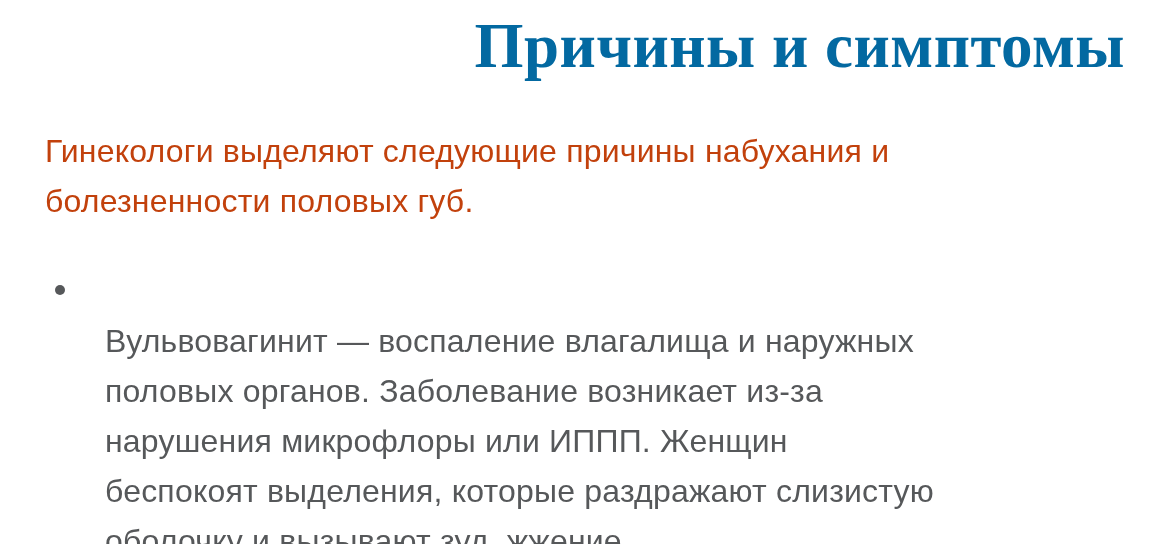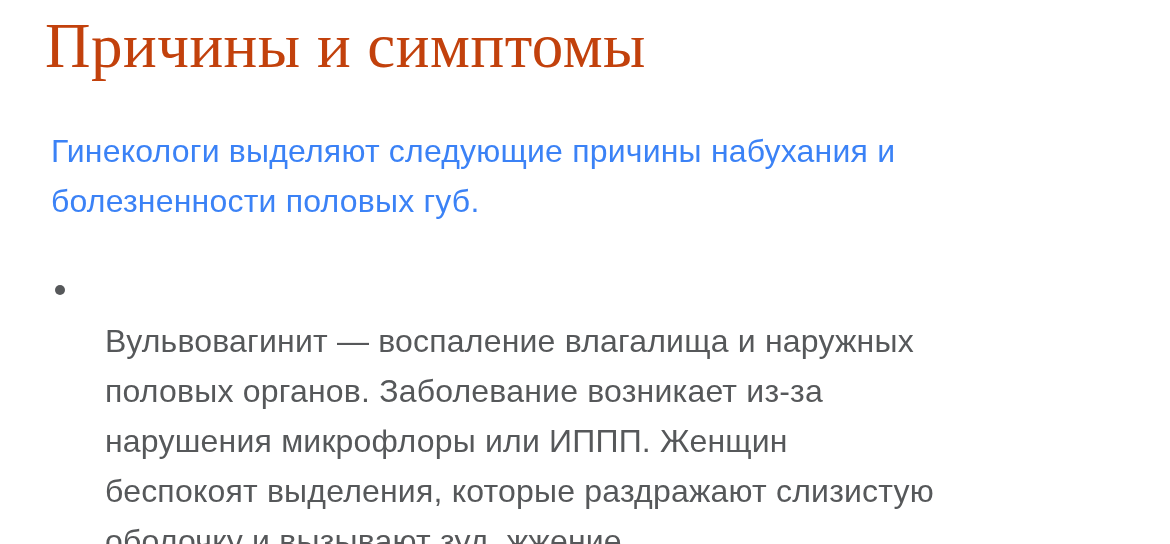--- a/index.html
+++ b/index.html
@@ -12,32 +12,33 @@
     overflow: hidden;
     background: #ffffff;
     font-family: "Liberation Sans", sans-serif;
   }
   .article {
     padding: 10px 45px 0 45px;
   }
   .page-title {
     margin: 0;
     font-family: "Liberation Serif", serif;
-    font-weight: 400;
+    font-weight: 700;
     font-size: 63px;
     line-height: 1.15;
     letter-spacing: 0.5px;
-    color: #c2410c;
+    color: #0369a1;
+    text-align: right;
   }
   .intro {
-    margin: 44px 0 0 6px;
+    margin: 44px 0 0 0;
     font-size: 32px;
     line-height: 50px;
     letter-spacing: 0.2px;
-    color: #3b82f6;
+    color: #c2410c;
     white-space: pre-line;
   }
   .causes-list {
     list-style: none;
     margin: 40px 0 0 0;
     padding: 0;
     font-size: 32px;
     line-height: 50px;
     letter-spacing: 0.2px;
     color: #56585a;

